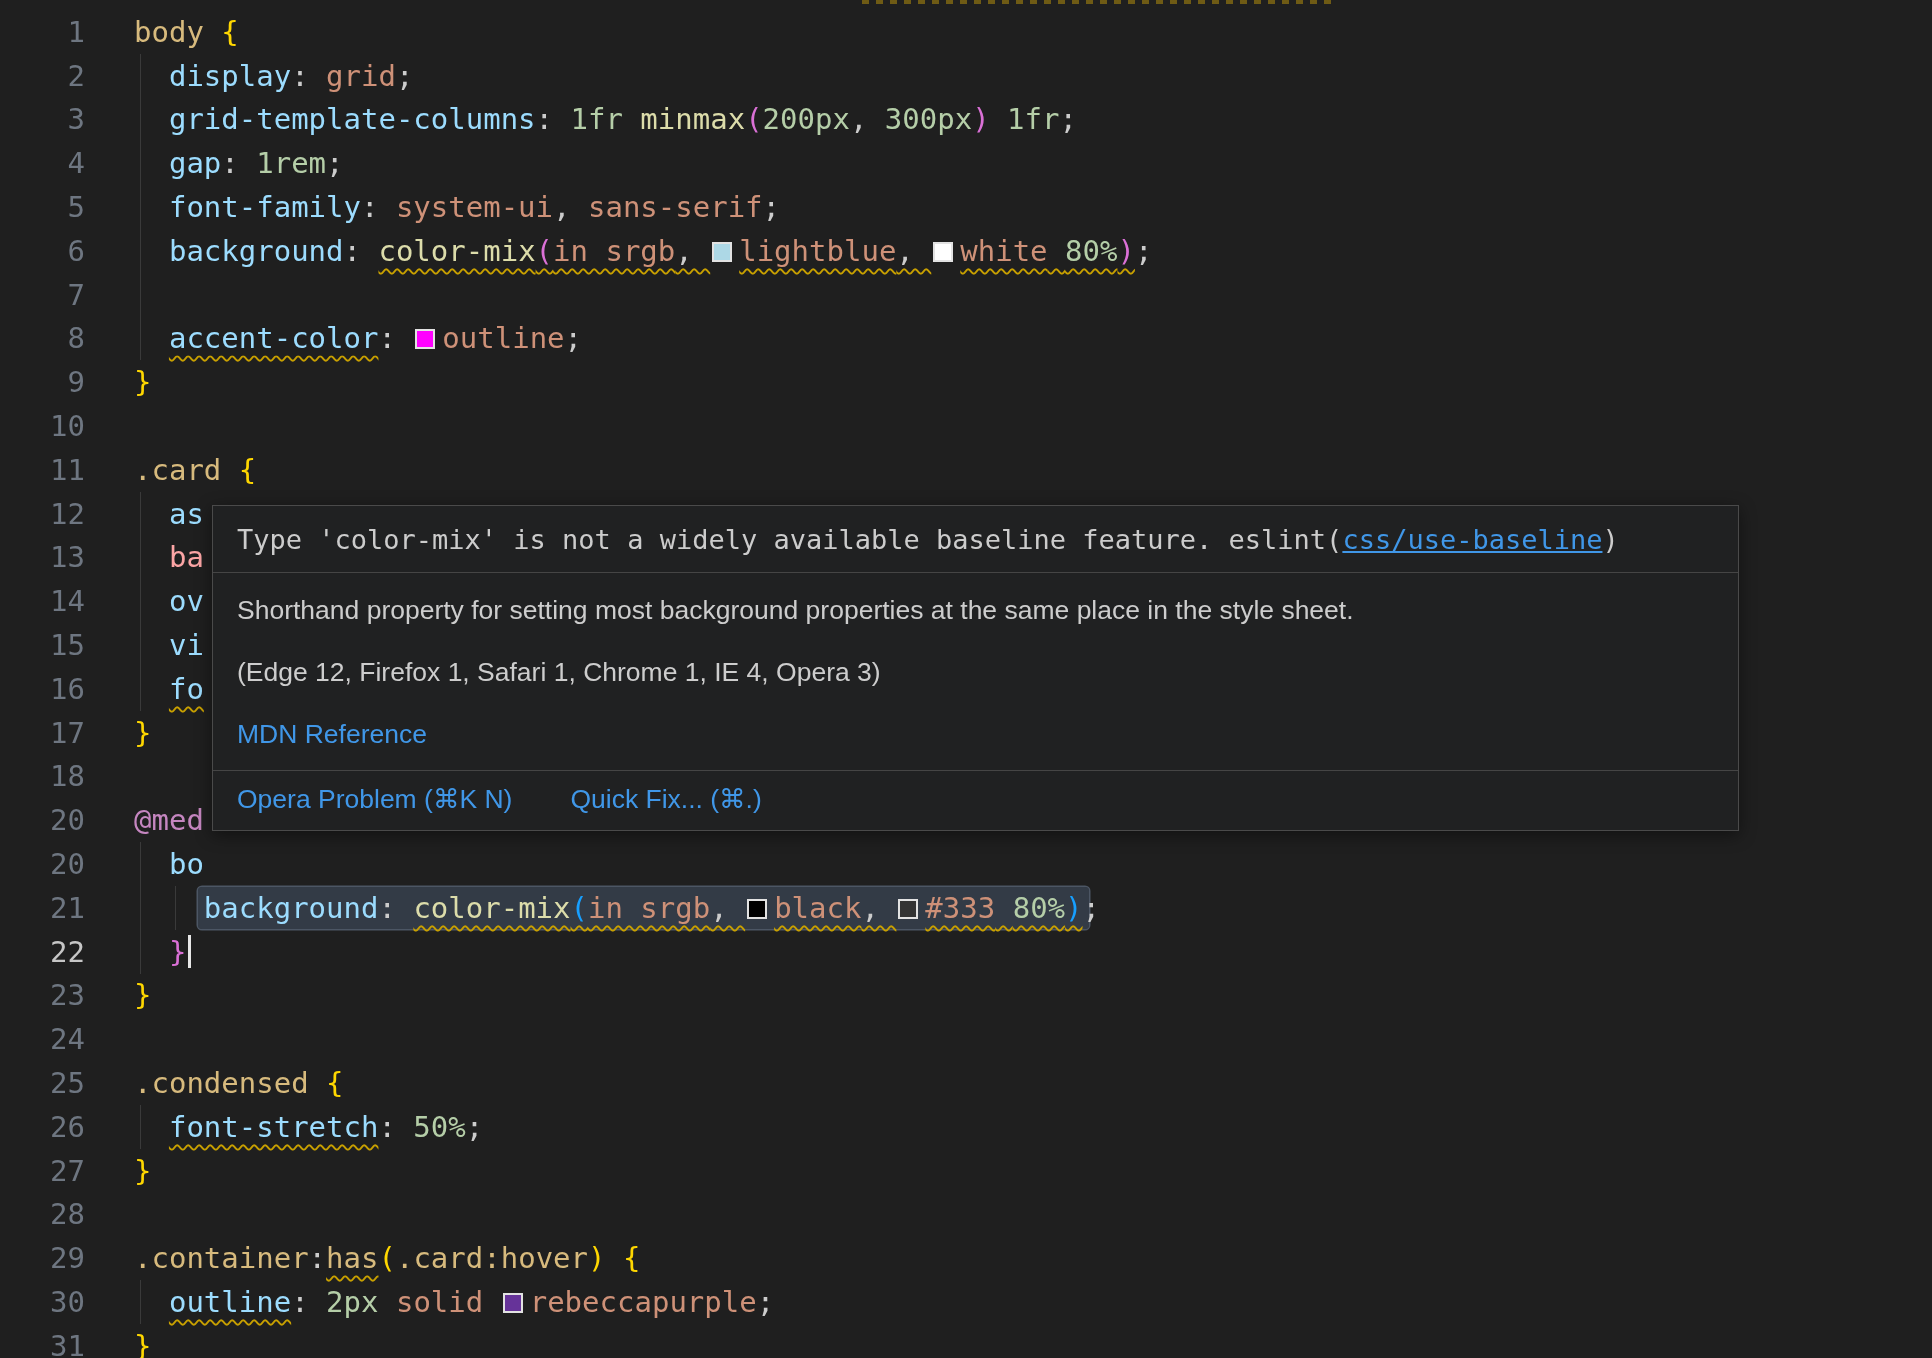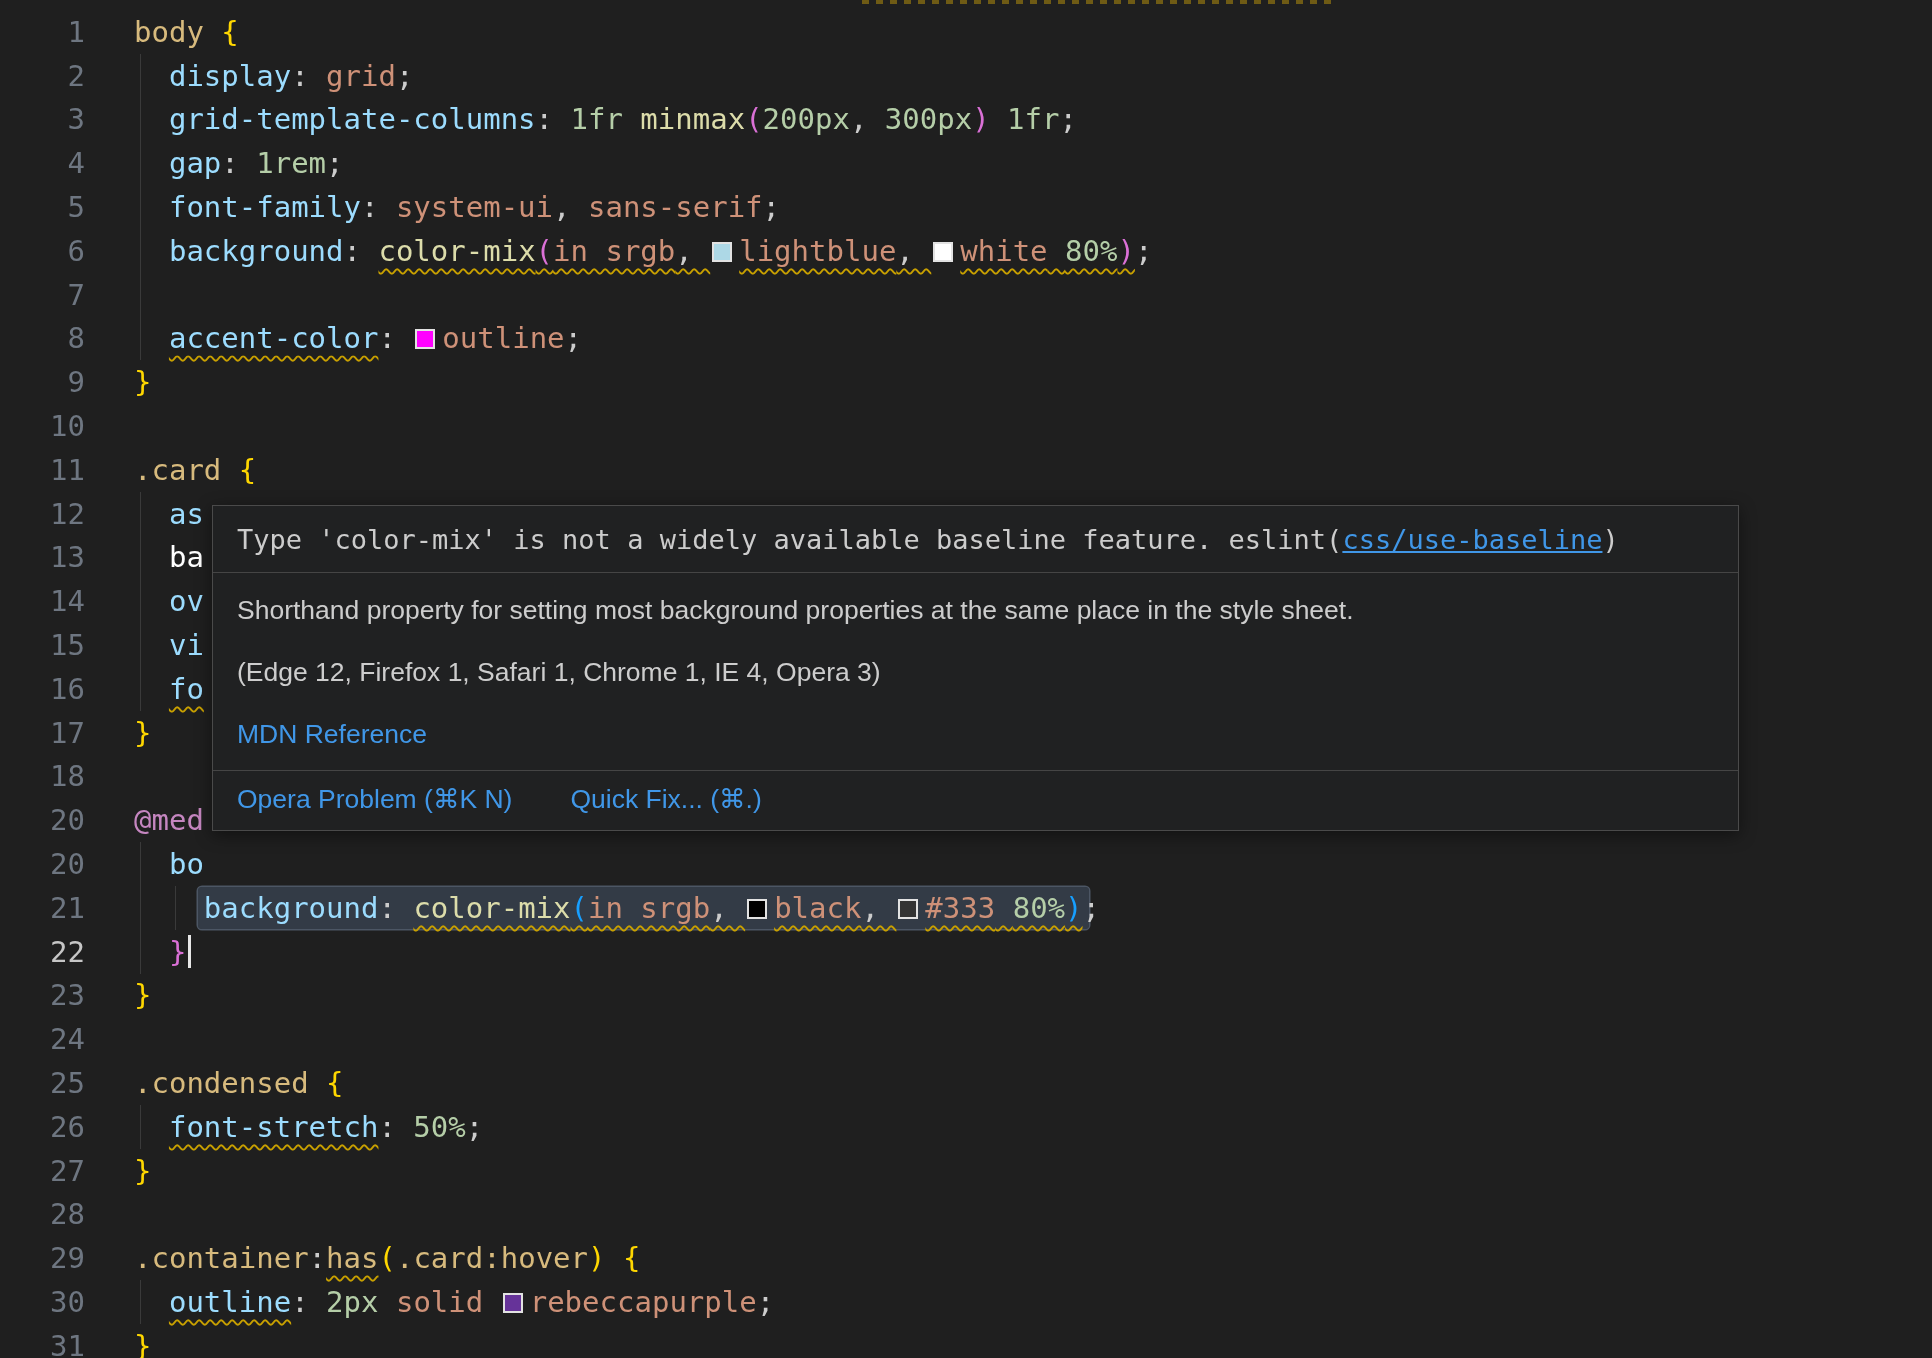--- a/index.html
+++ b/index.html
@@ -127,21 +127,21 @@
         <span class="code"><span style="color: rgb(215, 186, 125);">.card</span><span style="color: rgb(204, 204, 204);"> </span><span style="color: rgb(255, 215, 0);">{</span></span>
       </div>
       <div class="line">
         <span class="ln">12</span>
         <span class="guide" style="left: 140px;"></span>
         <span class="code"><span style="color: rgb(204, 204, 204);">  </span><span style="color: rgb(156, 220, 254);">as</span></span>
       </div>
       <div class="line">
         <span class="ln">13</span>
         <span class="guide" style="left: 140px;"></span>
-        <span class="code"><span style="color: rgb(204, 204, 204);">  </span><span style="color: #ffffff;">ba</span></span>
+        <span class="code"><span style="color: rgb(204, 204, 204);">  </span><span style="color: #fca5a5;">ba</span></span>
       </div>
       <div class="line">
         <span class="ln">14</span>
         <span class="guide" style="left: 140px;"></span>
         <span class="code"><span style="color: rgb(204, 204, 204);">  </span><span style="color: rgb(156, 220, 254); text-align: center;">ov</span></span>
       </div>
       <div class="line">
         <span class="ln">15</span>
         <span class="guide" style="left: 140px;"></span>
         <span class="code"><span style="color: rgb(204, 204, 204);">  </span><span style="color: rgb(156, 220, 254);">vi</span></span>

